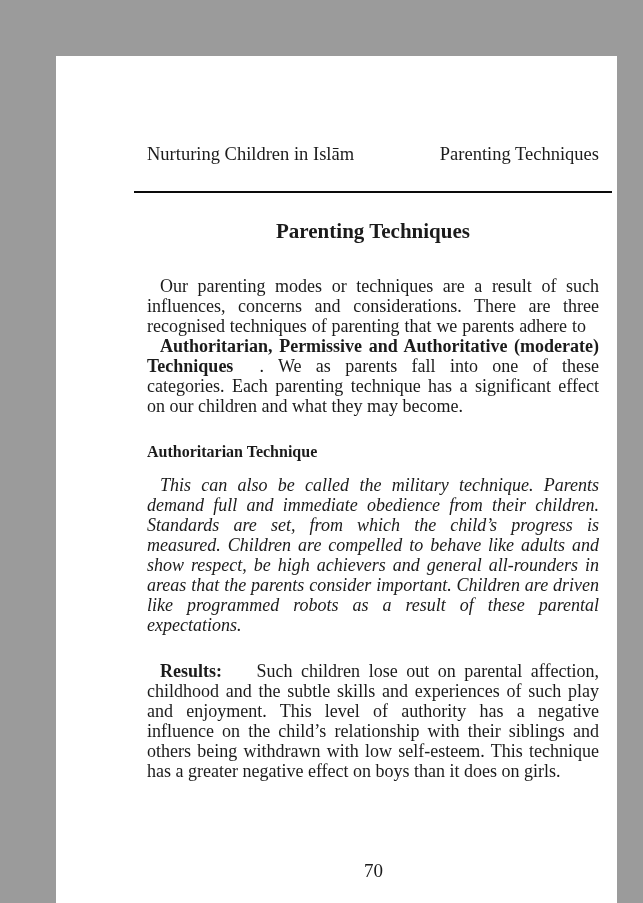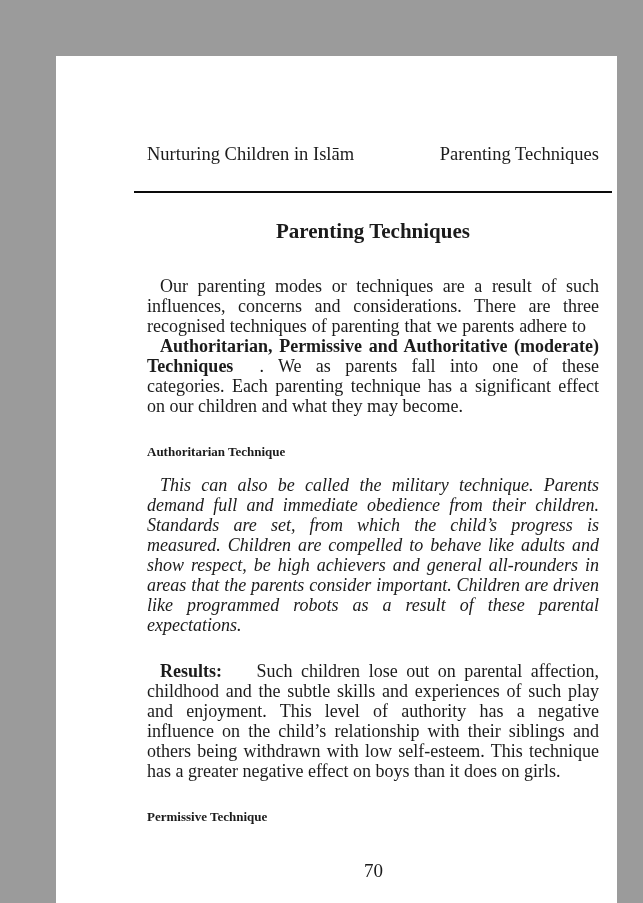--- a/index.html
+++ b/index.html
@@ -48,21 +48,21 @@
   .body-text{
     margin-top:32px;
     font-size:18px;
     line-height:20px;
     text-align:justify;
   }
   .block{margin-top:26px;}
   .block:first-child{margin-top:0;}
   .block-heading{
     font-weight:bold;
-    font-size:13px;
+    font-size:16px;
     text-align:left;
   }
   .block-heading + .block-paragraph{margin-top:0;font-style:italic;}
   .seg-bold{font-weight:bold;}
   .folio{
     position:absolute;
     bottom:56px;left:0;right:0;
     text-align:center;
     font-size:19px;
   }
@@ -81,20 +81,19 @@
 
       <div class="head-rule"></div>
 
       <h1 class="chapter-title">Parenting Techniques</h1>
 
       <main class="body-text" id="page-body">
           <p class="block block-paragraph"><span class="seg-regular">Our parenting modes or techniques are a result of such influences, concerns and considerations. There are three recognised techniques of parenting that we parents adhere to </span><span class="seg-bold">Authoritarian, Permissive and Authoritative (moderate) Techniques</span><span class="seg-regular">. We as parents fall into one of these categories. Each parenting technique has a significant effect on our children and what they may become.</span></p>
           <h2 class="block block-heading">Authoritarian Technique</h2>
           <p class="block block-paragraph"><span class="seg-regular">This can also be called the military technique. Parents demand full and immediate obedience from their children. Standards are set, from which the child’s progress is measured. Children are compelled to behave like adults and show respect, be high achievers and general all-rounders in areas that the parents consider important. Children are driven like programmed robots as a result of these parental expectations.</span></p>
           <p class="block block-paragraph"><span class="seg-bold">Results:</span><span class="seg-regular"> Such children lose out on parental affection, childhood and the subtle skills and experiences of such play and enjoyment. This level of authority has a negative influence on the child’s relationship with their siblings and others being withdrawn with low self-esteem. This technique has a greater negative effect on boys than it does on girls.</span></p>
-          <h2 class="block block-heading">Permissive Technique</h2>
         </main>
 
     </div>
 
     <div class="folio">70</div>
   </div>
 </div>
 
 </body></html>

